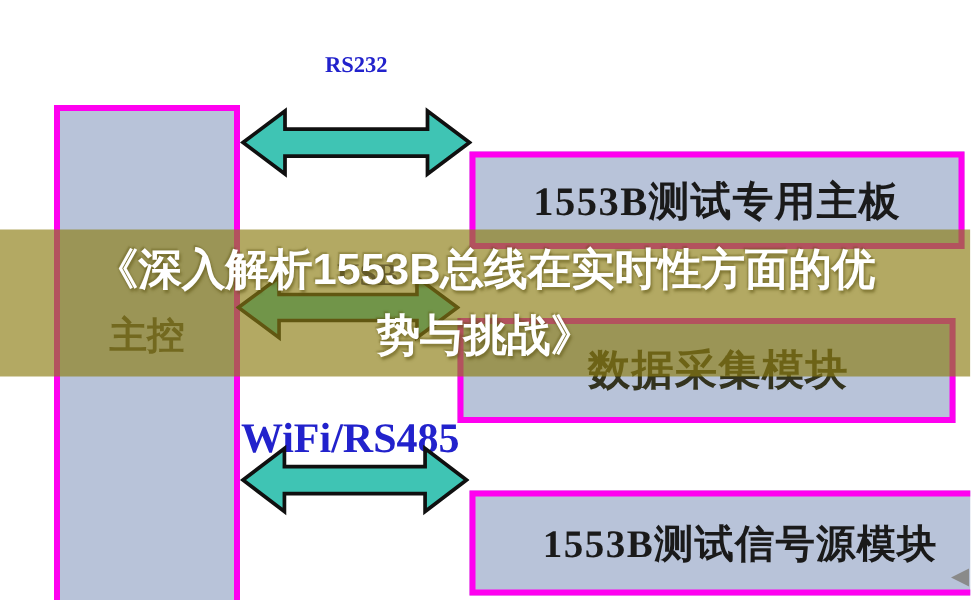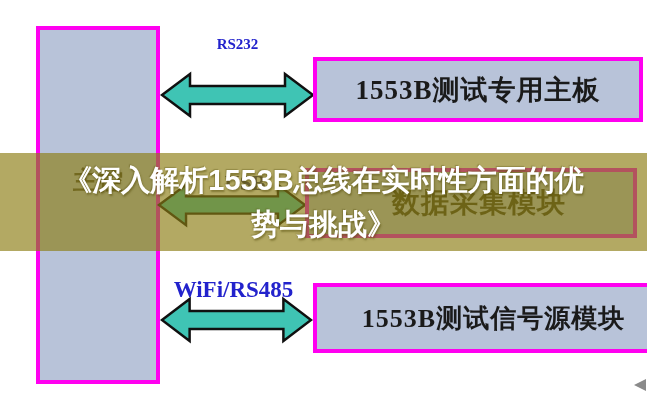--- a/index.html
+++ b/index.html
@@ -3,21 +3,21 @@
 <meta charset="utf-8">
 <style>
   html,body{margin:0;padding:0;background:#ffffff;}
   #stage{
     position:relative;width:647px;height:400px;background:#ffffff;
     overflow:hidden;font-family:"Liberation Sans","DejaVu Sans",sans-serif;
   }
   
   .dbox{
     position:absolute;box-sizing:border-box;
-    background:#b8c3d9;border:4px solid #ff00f0;
+    background:#b8c3d9;border:4px solid #ff00f0;margin-top:44px;
   }
   #unit-box{left:36px;top:26px;width:124px;height:358px;}
   .unit-text{
     margin-top:132px;text-align:center;line-height:38px;font-size:25px;
     font-weight:600;color:#45453a;
     font-family:"Liberation Serif","DejaVu Serif",serif;
   }
   .module{
     display:flex;align-items:center;justify-content:center;
     font-weight:bold;color:#1a1a1a;
@@ -27,21 +27,21 @@
   #module-0{left:313px;top:57px;width:330px;height:65px;font-size:27px;}
   #module-1{left:305px;top:168px;width:332px;height:70px;font-size:28px;color:#33331f;padding-left:16px;}
   #module-2{left:313px;top:283px;width:361px;height:70px;font-size:26px;}
   
   .link-label{
     position:absolute;text-align:center;color:#2222cc;font-weight:bold;
     font-family:"Liberation Serif","DejaVu Serif",serif;white-space:nowrap;
   }
   #link-0{left:160px;top:36px;width:155px;font-size:15px;}
   #link-1{left:185px;top:155px;width:120px;font-size:21px;color:#2a2a70;margin-top:16px;}
-  #link-2{left:152px;top:277px;width:163px;font-size:23px;}
+  #link-2{left:152px;top:277px;width:163px;font-size:28px;}
   
   .arrow{position:absolute;}
   .arrow svg{display:block;width:100%;height:100%;}
   .arrow polygon{fill:#3fc4b4;stroke:#101010;stroke-width:2.5;}
   #arrow-0{left:160px;top:71px;width:155px;height:48px;}
   #arrow-1{left:157px;top:182px;width:150px;height:46px;}
   #arrow-2{left:160px;top:296px;width:153px;height:48px;}
   
   #overlay-band{
     position:absolute;left:0;top:153px;width:647px;height:98px;

